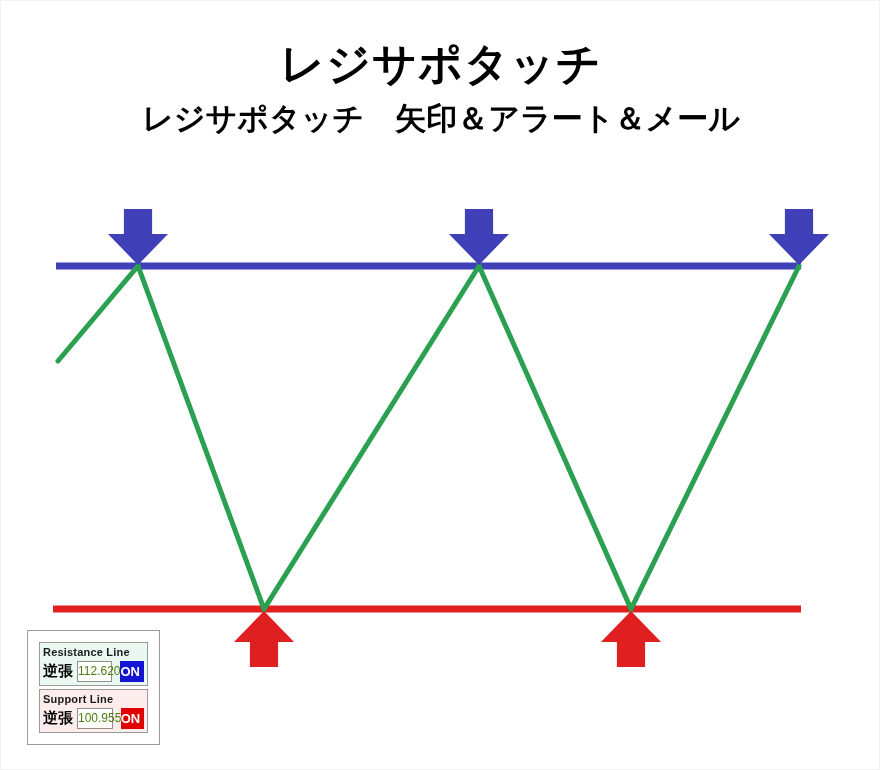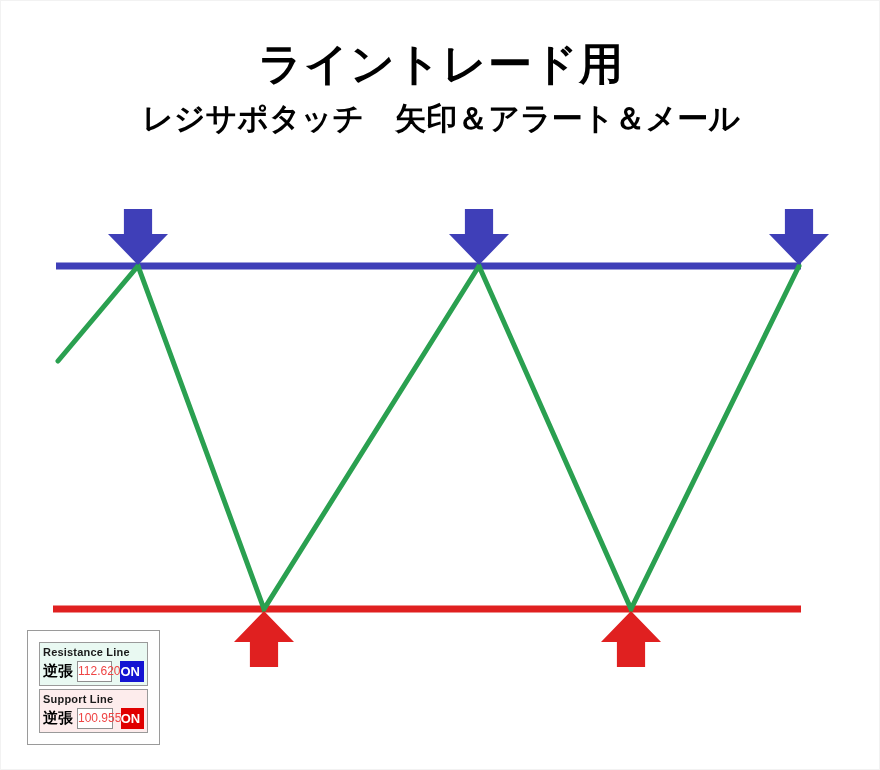--- a/index.html
+++ b/index.html
@@ -100,21 +100,21 @@
     white-space: nowrap;
     text-align: right;
   }
   .row-value {
     flex: 1 1 auto;
     background: #ffffff;
     border: 1px solid #8f8f8f;
     box-sizing: border-box;
     font-family: "Liberation Sans", sans-serif;
     font-size: 12px;
-    color: #ef4444;
+    color: #4d7c0f;
     line-height: 19px;
     text-align: center;
     min-width: 0;
   }
   .row-toggle {
     width: 30px;
     box-sizing: border-box;
     font-family: "Liberation Sans", sans-serif;
     font-size: 13px;
     font-weight: 700;
@@ -124,21 +124,21 @@
   }
   .toggle-blue { background: #1414d2; }
   .toggle-red  { background: #e00000; }
 </style>
 </head>
 <body>
 
 <div id="root">
 
   <div id="title-block">
-    <div id="main-title">ライントレード用</div>
+    <div id="main-title">レジサポタッチ</div>
     <div id="sub-title">レジサポタッチ　矢印＆アラート＆メール</div>
   </div>
 
   <svg id="chart-canvas" viewBox="0 0 880 770">
 
     <line x1="55" y1="265" x2="800" y2="265" stroke="#3f3fb8" stroke-width="7" stroke-linecap="butt"></line>
 
     <line x1="52" y1="608" x2="800" y2="608" stroke="#e02020" stroke-width="7" stroke-linecap="butt"></line>
 
     <polyline points="57,360 137,265 263,608 478,265 630,608 798,265" fill="none" stroke="#2aa050" stroke-width="5" stroke-linejoin="miter" stroke-linecap="round"></polyline>

